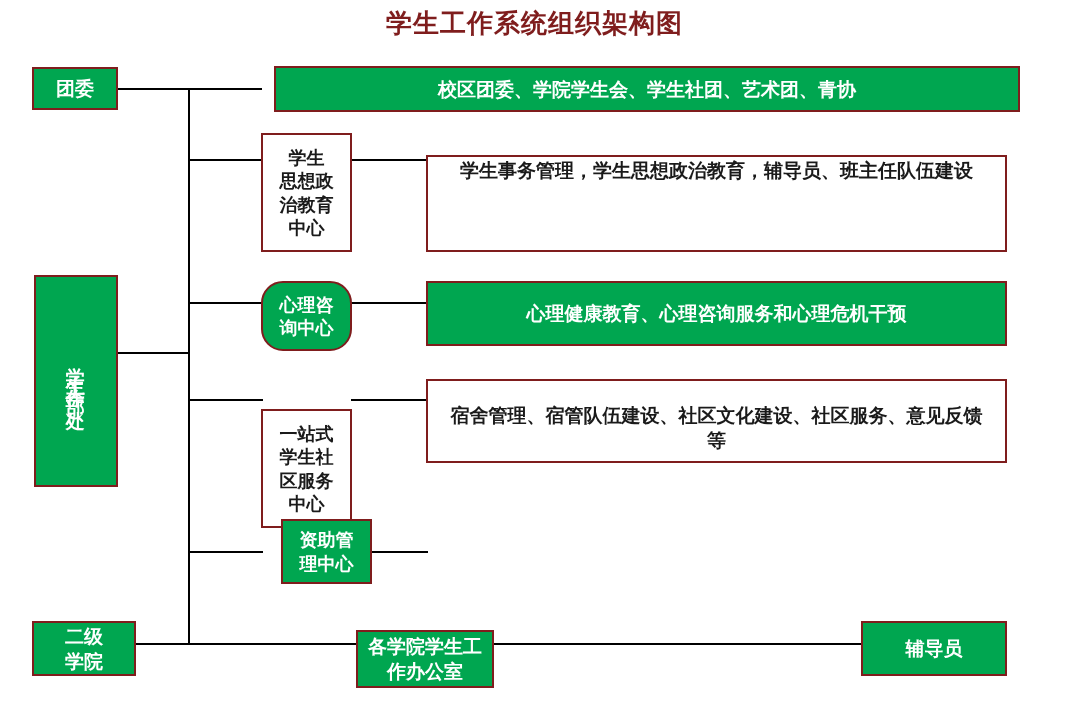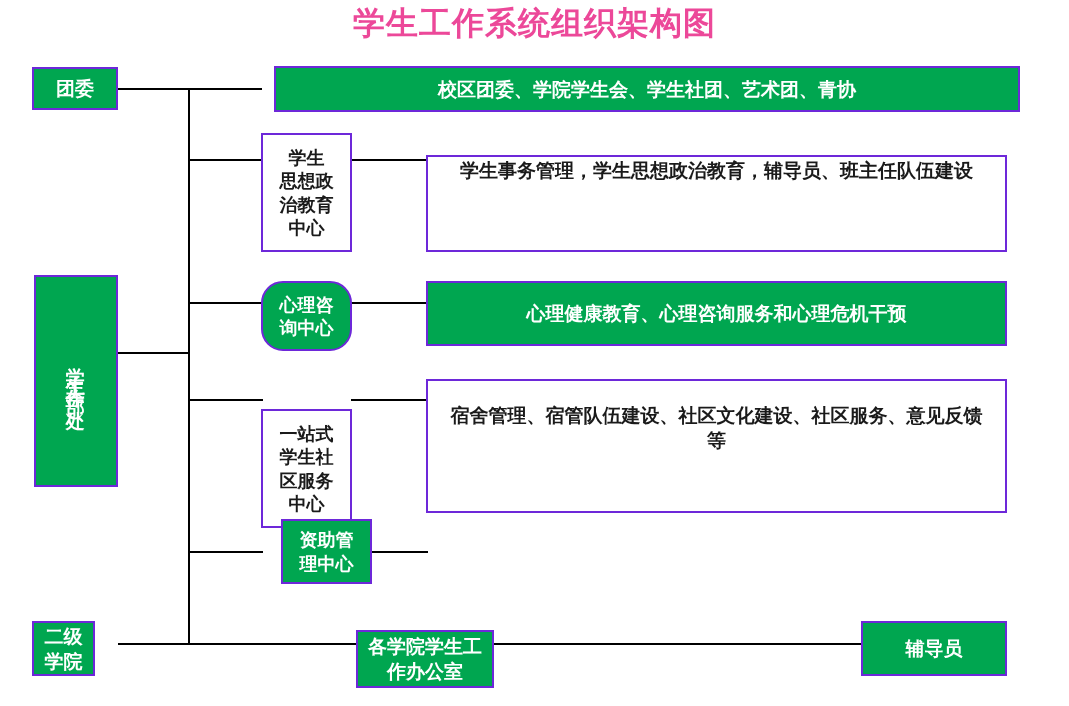--- a/index.html
+++ b/index.html
@@ -18,31 +18,31 @@
     height: 706px;
     background: #ffffff;
     overflow: hidden;
   }
   .page-title {
     position: absolute;
     left: 0;
     top: 6px;
     width: 1069px;
     text-align: center;
-    font-size: 32px;
+    font-size: 26px;
     font-weight: 700;
     letter-spacing: 1px;
     line-height: 34px;
-    color: #ec4899;
+    color: #7f1d1d;
     font-family: "DejaVu Serif", "Liberation Serif", serif;
   }
   .node {
     position: absolute;
     box-sizing: border-box;
-    border: 2px solid #6d28d9;
+    border: 2px solid #7f1d1d;
     display: flex;
     align-items: center;
     justify-content: center;
     text-align: center;
     font-weight: 700;
     line-height: 1.30;
     font-family: "DejaVu Serif", "Liberation Serif", serif;
     overflow: hidden;
   }
   .node.green {
@@ -107,21 +107,21 @@
   <div class="connector h" style="left:493px; top:643px; width:370px;"></div>
 
   <div class="node green" style="left:32px; top:67px; width:86px; height:43px; font-size:19px;">
     <span class="label">团委</span>
   </div>
 
   <div class="node green vertical" style="left:34px; top:275px; width:84px; height:212px; font-size:19px;">
     <span class="label">学生工作部（处）</span>
   </div>
 
-  <div class="node green" style="left:32px; top:621px; width:63px; height:55px; font-size:19px;text-align:center;">
+  <div class="node green" style="left:32px; top:621px; width:104px; height:55px; font-size:19px;text-align:center;">
     <span class="label">二级
 学院</span>
   </div>
 
   <div class="node green" style="left:274px; top:66px; width:746px; height:46px; font-size:19px;">
     <span class="label">校区团委、学院学生会、学生社团、艺术团、青协</span>
   </div>
 
   <div class="node white" style="left:261px; top:133px; width:91px; height:119px; font-size:18px;">
     <span class="label">学生
@@ -140,21 +140,21 @@
   <div class="node green" style="left:426px; top:281px; width:581px; height:65px; font-size:19px;">
     <span class="label">心理健康教育、心理咨询服务和心理危机干预</span>
   </div>
 
   <div class="node white" style="left:261px; top:375px; width:91px; height:119px; font-size:18px;margin-top:34px;">
     <span class="label">一站式
 学生社
 区服务
 中心</span>
   </div>
-  <div class="node white" style="left:426px; top:379px; width:581px; height:134px; font-size:19px;justify-content:flex-end;">
+  <div class="node white" style="left:426px; top:379px; width:581px; height:84px; font-size:19px;justify-content:flex-end;">
     <span class="label" style="padding:0 16px; align-self:flex-start; margin-top:22px;">宿舍管理、宿管队伍建设、社区文化建设、社区服务、意见反馈等</span>
   </div>
 
   <div class="node green" style="left:261px; top:519px; width:91px; height:65px; font-size:18px;margin-left:20px;">
     <span class="label">资助管
 理中心</span>
   </div>
 
   <div class="node green" style="left:356px; top:618px; width:138px; height:58px; font-size:19px;margin-top:12px;">
     <span class="label">各学院学生工

